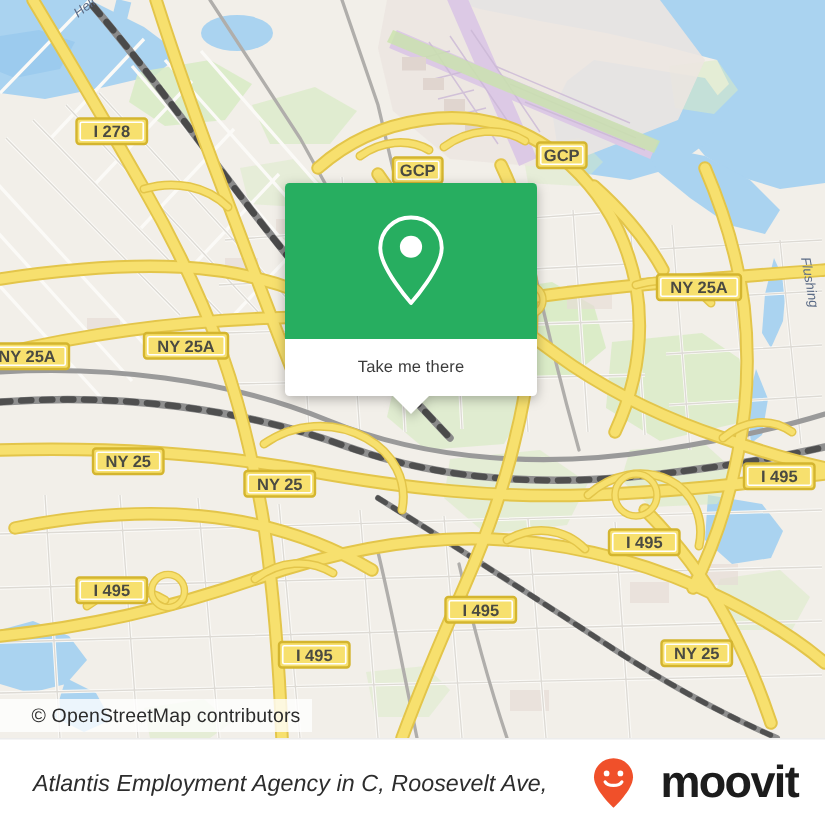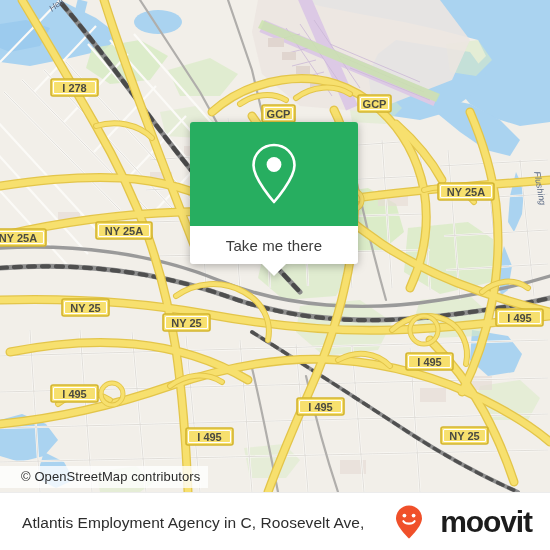--- a/index.html
+++ b/index.html
@@ -30,36 +30,36 @@
     filter:drop-shadow(0 2px 4px rgba(0,0,0,.28));
   }
   .card-top{
     background:#27ae60;height:104px;border-radius:3px 3px 0 0;
     display:flex;align-items:center;justify-content:center;
   }
   .card-bot{
     background:#ffffff;height:38px;border-radius:0 0 3px 3px;
     display:flex;align-items:center;justify-content:center;
   }
-  .card-bot span{font-size:15px;color:#3c3c3c;letter-spacing:.1px;}
+  .card-bot span{font-size:11px;color:#3c3c3c;letter-spacing:.1px;}
   .card-tail{
     position:absolute;left:50%;bottom:-12px;transform:translateX(-50%);
     width:0;height:0;border-left:13px solid transparent;border-right:13px solid transparent;
     border-top:13px solid #ffffff;
   }
 
   
   .footer{
     position:absolute;left:0;top:492px;width:550px;height:58px;
     background:#ffffff;border-top:1px solid #ececec;
     display:flex;align-items:center;z-index:60;
   }
   .footer-title{
     flex:1;padding-left:22px;padding-right:6px;
-    font-size:15.5px;line-height:21px;color:#2d2d2d;letter-spacing:.05px;
+    font-size:15.5px;line-height:21px;color:#2d2d2d;letter-spacing:.05px;font-style:italic;
   }
   .brand{display:flex;align-items:center;padding-right:18px;gap:16px;}
   .brand-word{font-size:30px;font-weight:bold;color:#1c1c1c;letter-spacing:-1.1px;line-height:30px;}
 
   
   .shield text{font-family:"Liberation Sans",sans-serif;font-weight:bold;}
 </style>
 </head>
 <body>
 

